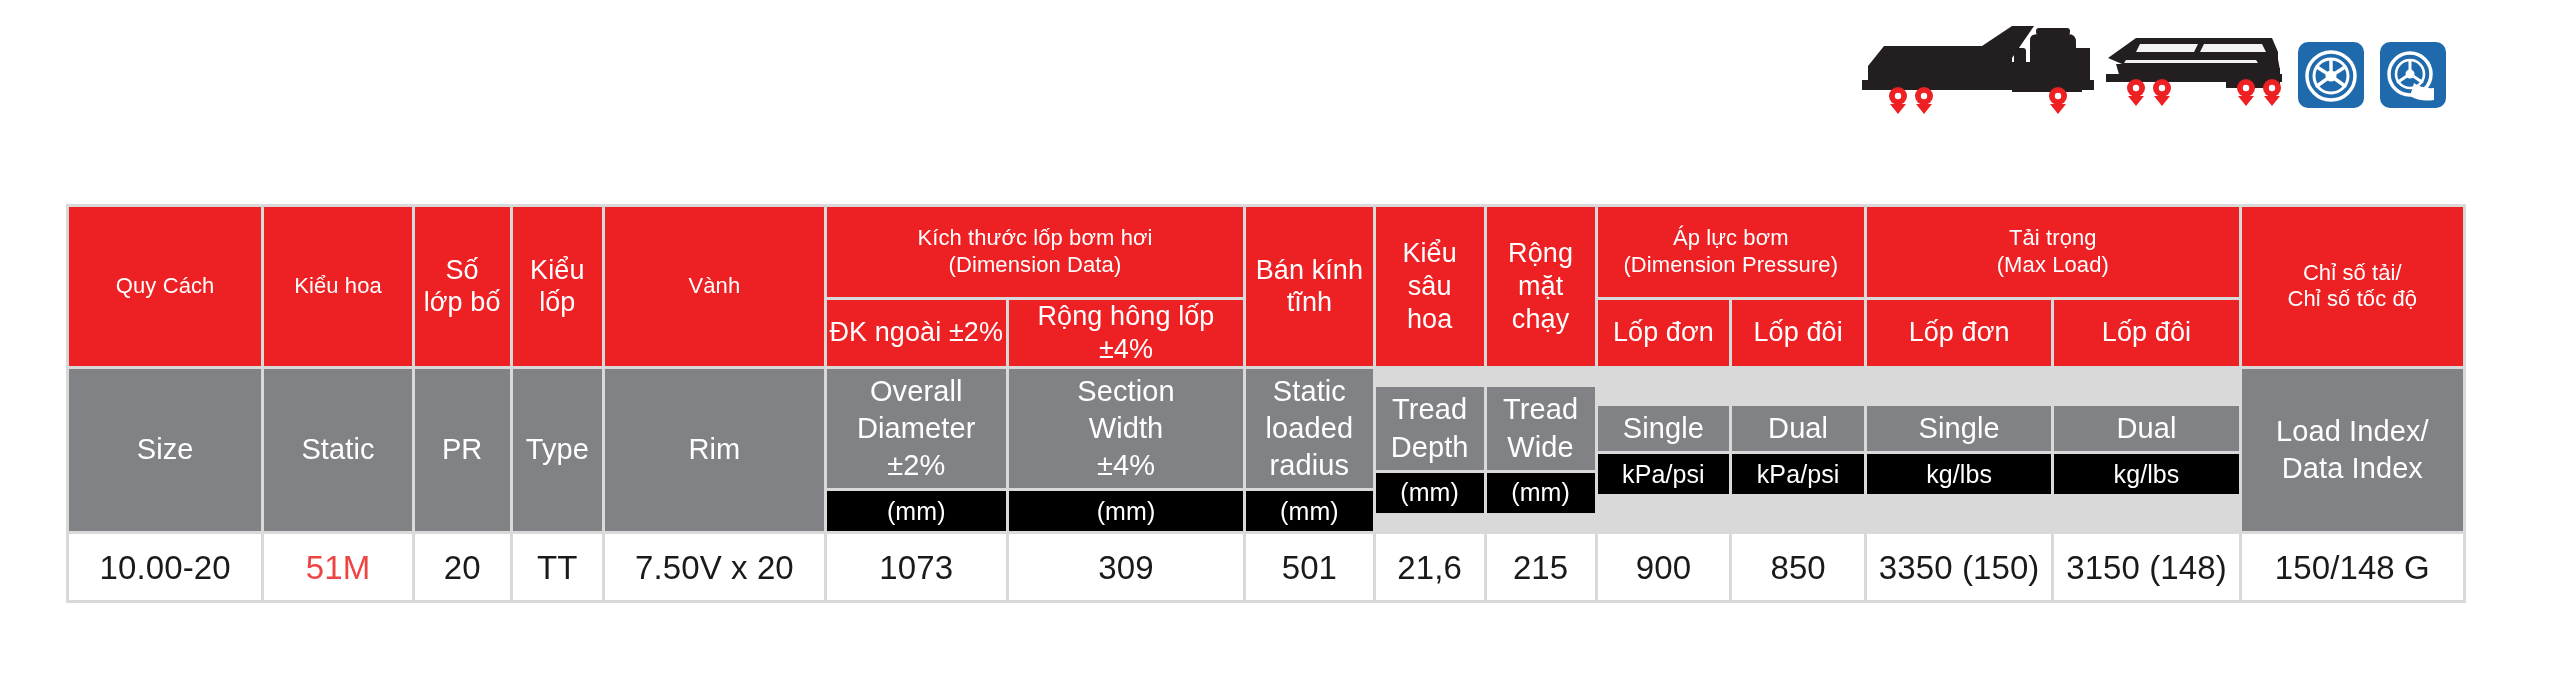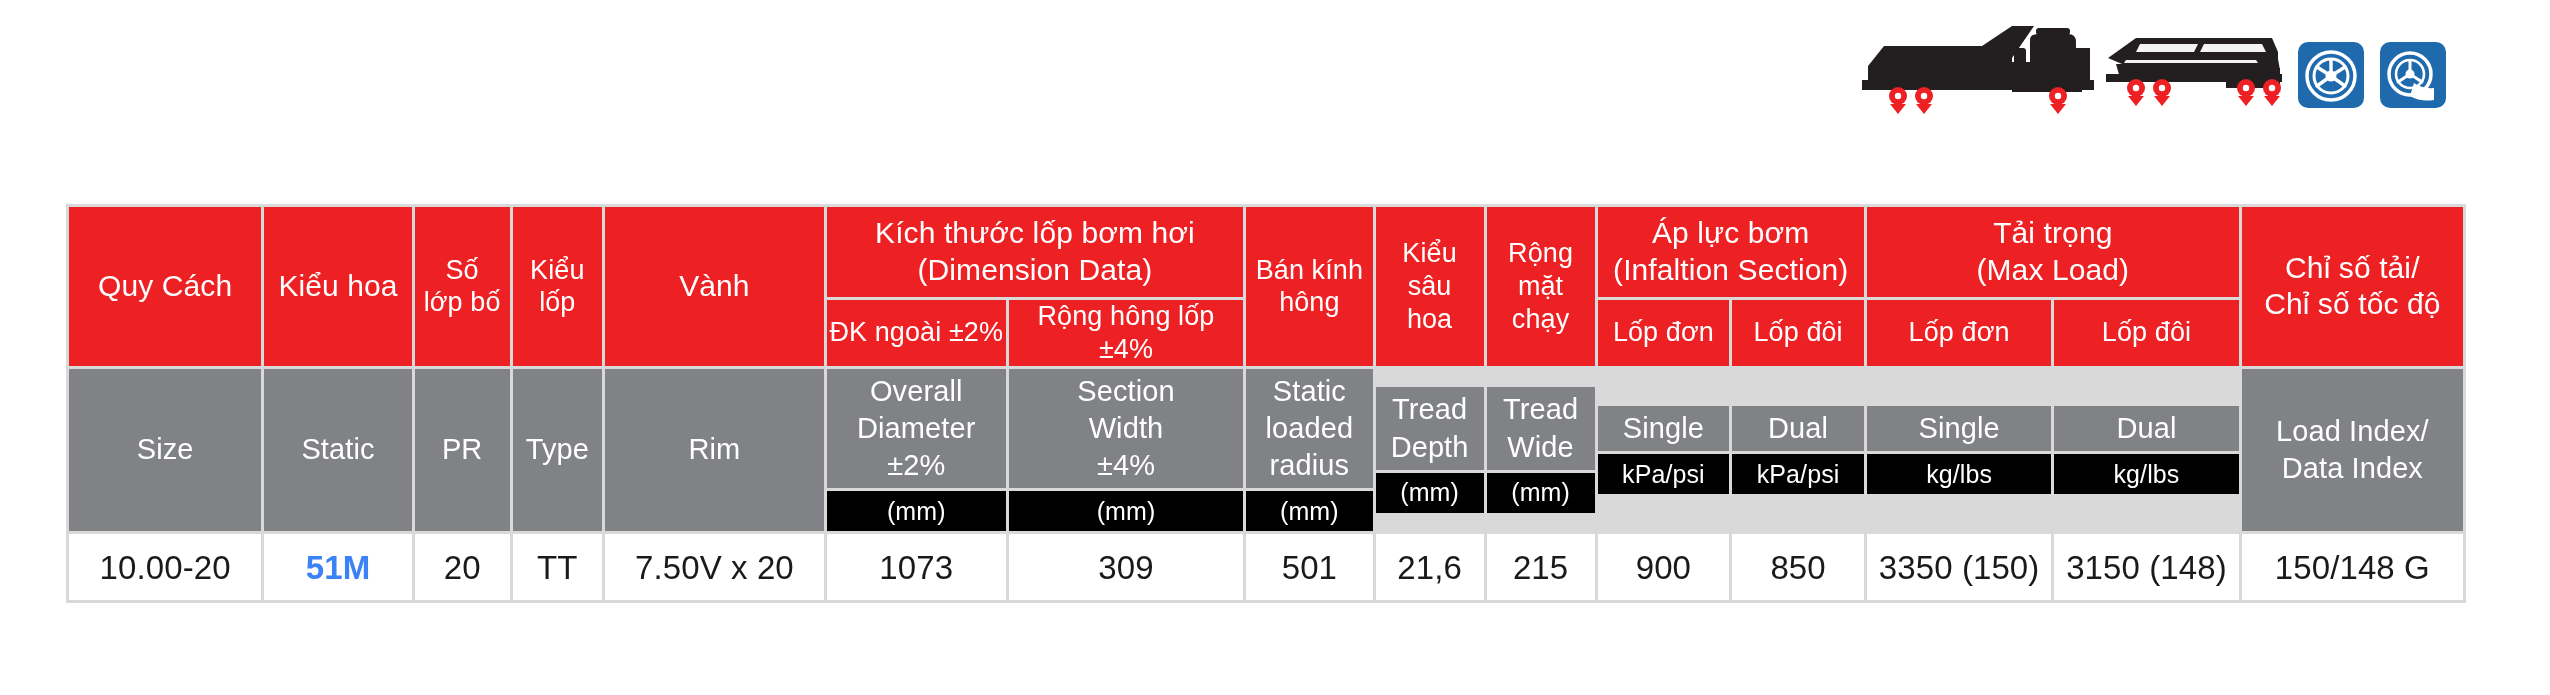--- a/index.html
+++ b/index.html
@@ -69,21 +69,21 @@
     text-align: center;
     vertical-align: middle;
     font-weight: 300;
     letter-spacing: .1px;
   }
 
   
   td.hd {
     background: #ed2024;
     color: #ffffff;
-    font-size: 30px;
+    font-size: 22px;
     line-height: 1.22;
   }
   td.hd.small { font-size: 27px; }
 
   
   td.sub {
     background: #808285;
     color: #ffffff;
     font-size: 29px;
     line-height: 1.28;
@@ -92,22 +92,22 @@
   
   td.data {
     background: #ffffff;
     color: #1a1a1a;
     font-size: 33px;
     height: 66px;
     line-height: 1;
     margin-left: 35px;
   }
   td.data.accent {
-    color: #3b82f6;
-    font-weight: 700;
+    color: #ef4444;
+    font-weight: 400;
   }
 
   
   td.stackwrap {
     background: #d9d9d9;
     padding: 0;
   }
   .stack {
     display: flex;
     flex-direction: column;
@@ -260,30 +260,30 @@
       <td class="hd small cellpad" rowspan="2" style="white-space:pre-line">Số
 lớp bố</td>
       <td class="hd small cellpad" rowspan="2" style="white-space:pre-line">Kiểu
 lốp</td>
       <td class="hd cellpad" rowspan="2">Vành</td>
 
       <td class="hd cellpad" colspan="2" style="white-space:pre-line;height:90px">Kích thước lốp bơm hơi
 (Dimension Data)</td>
 
       <td class="hd small cellpad" rowspan="2" style="white-space:pre-line">Bán kính
-hông</td>
+tĩnh</td>
       <td class="hd small cellpad" rowspan="2" style="white-space:pre-line">Kiểu
 sâu
 hoa</td>
       <td class="hd small cellpad" rowspan="2" style="white-space:pre-line">Rộng
 mặt
 chạy</td>
 
       <td class="hd cellpad" colspan="2" style="white-space:pre-line">Áp lực bơm
-(Infaltion Section)</td>
+(Dimension Pressure)</td>
       <td class="hd cellpad" colspan="2" style="white-space:pre-line">Tải trọng
 (Max Load)</td>
 
       <td class="hd cellpad" rowspan="2" style="white-space:pre-line">Chỉ số tải/
 Chỉ số tốc độ</td>
     </tr>
 
     <tr>
       <td class="hd small" style="height:46px">ĐK ngoài ±2%</td>
       <td class="hd small">Rộng hông lốp ±4%</td>

